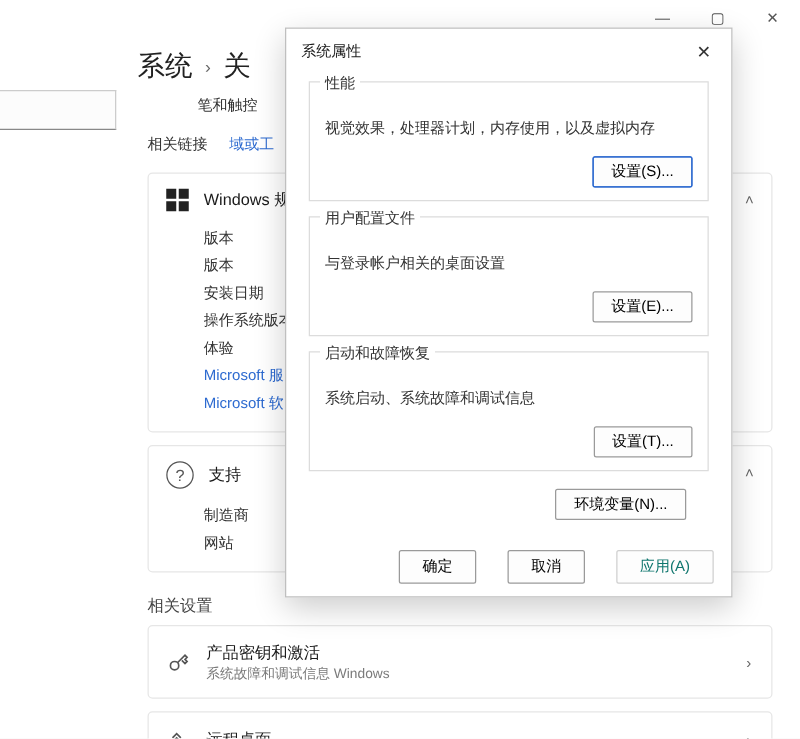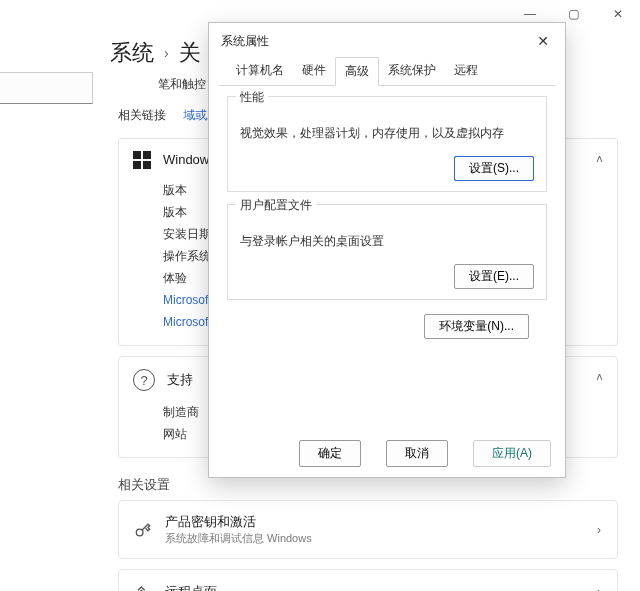--- a/index.html
+++ b/index.html
@@ -22,21 +22,21 @@
 .card .title{font-size:13px}
 .expand{position:absolute;right:14px;top:14px;color:#666}
 .spec-list{margin-top:10px;padding-left:30px;font-size:12px;line-height:22px;color:#333}
 .spec-list .lnk{color:#2e6bd0}
 .sup-ico{width:20px;height:20px;border:1.3px solid #555;border-radius:50%;font-size:13px;display:flex;align-items:center;justify-content:center;color:#555}
 .rel-hd{font-size:13px;color:#444;padding:8px 0 6px 0}
 .link-card .sub{color:#7a7a7a;font-size:11px}
 .link-card .arrow{position:absolute;right:16px;top:50%;transform:translateY(-50%);color:#666}
 .key-ico{width:20px;height:20px;color:#555}
 
-.dlg{position:absolute;left:208px;top:22px;width:356px;height:454px;background:#fff;border:1px solid #bfbfbf;box-shadow:0 8px 24px rgba(0,0,0,.2);display:flex;flex-direction:column}
+.dlg{position:absolute;left:228px;top:22px;width:356px;height:454px;background:#fff;border:1px solid #bfbfbf;box-shadow:0 8px 24px rgba(0,0,0,.2);display:flex;flex-direction:column}
 .dlg-hd{display:flex;justify-content:space-between;align-items:center;padding:8px 10px 4px 12px;font-size:12px}
 .dlg-x{font-size:14px;color:#333;padding:2px 6px}
 .tabs{display:flex;padding:0 8px;font-size:12px;border-bottom:1px solid #d6d6d6;margin:2px 10px 0 10px}
 .tab{padding:5px 9px;color:#333}
 .tab.active{border:1px solid #d6d6d6;border-bottom:1px solid #fff;margin-bottom:-1px;border-radius:2px 2px 0 0;background:#fff}
 .dlg-body{padding:10px 18px 4px 18px;font-size:12px;color:#333;flex:1}
 .intro{margin:2px 0 10px 8px}
 .group{border:1px solid #dcdcdc;border-radius:0;padding:24px 12px 10px 12px;margin-bottom:12px;position:relative}
 .group .gt{position:absolute;top:-8px;left:8px;background:#fff;padding:0 4px;font-size:12px}
 .group .desc{font-size:12px;color:#333;margin:4px 0 14px 0}
@@ -144,41 +144,39 @@
     </div>
     <div class="arrow">›</div>
   </div>
 </div>
 
 <div class="dlg">
   <div class="dlg-hd">
     <span>系统属性</span>
     <span class="dlg-x">✕</span>
   </div>
-  <div class="tabs">
-    <div class="tab">计算机名</div>
-    <div class="tab">硬件</div>
-    <div class="tab active">高级</div>
-    <div class="tab">系统保护</div>
-    <div class="tab">远程</div>
-  </div>
   <div class="dlg-body">
 
     <div class="group">
       <span class="gt">性能</span>
       <div class="desc">视觉效果，处理器计划，内存使用，以及虚拟内存</div>
       <button class="sbtn hl">设置(S)...</button>
     </div>
 
     <div class="group">
       <span class="gt">用户配置文件</span>
       <div class="desc">与登录帐户相关的桌面设置</div>
       <button class="sbtn">设置(E)...</button>
     </div>
 
+    <div class="group">
+      <span class="gt">启动和故障恢复</span>
+      <div class="desc">系统启动、系统故障和调试信息</div>
+      <button class="sbtn">设置(T)...</button>
+    </div>
 
     <div class="envrow">
       <button class="sbtn">环境变量(N)...</button>
     </div>
   </div>
   <div class="dlg-ft">
     <button class="dbtn">确定</button>
     <button class="dbtn">取消</button>
     <button class="dbtn disabled">应用(A)</button>
   </div>

